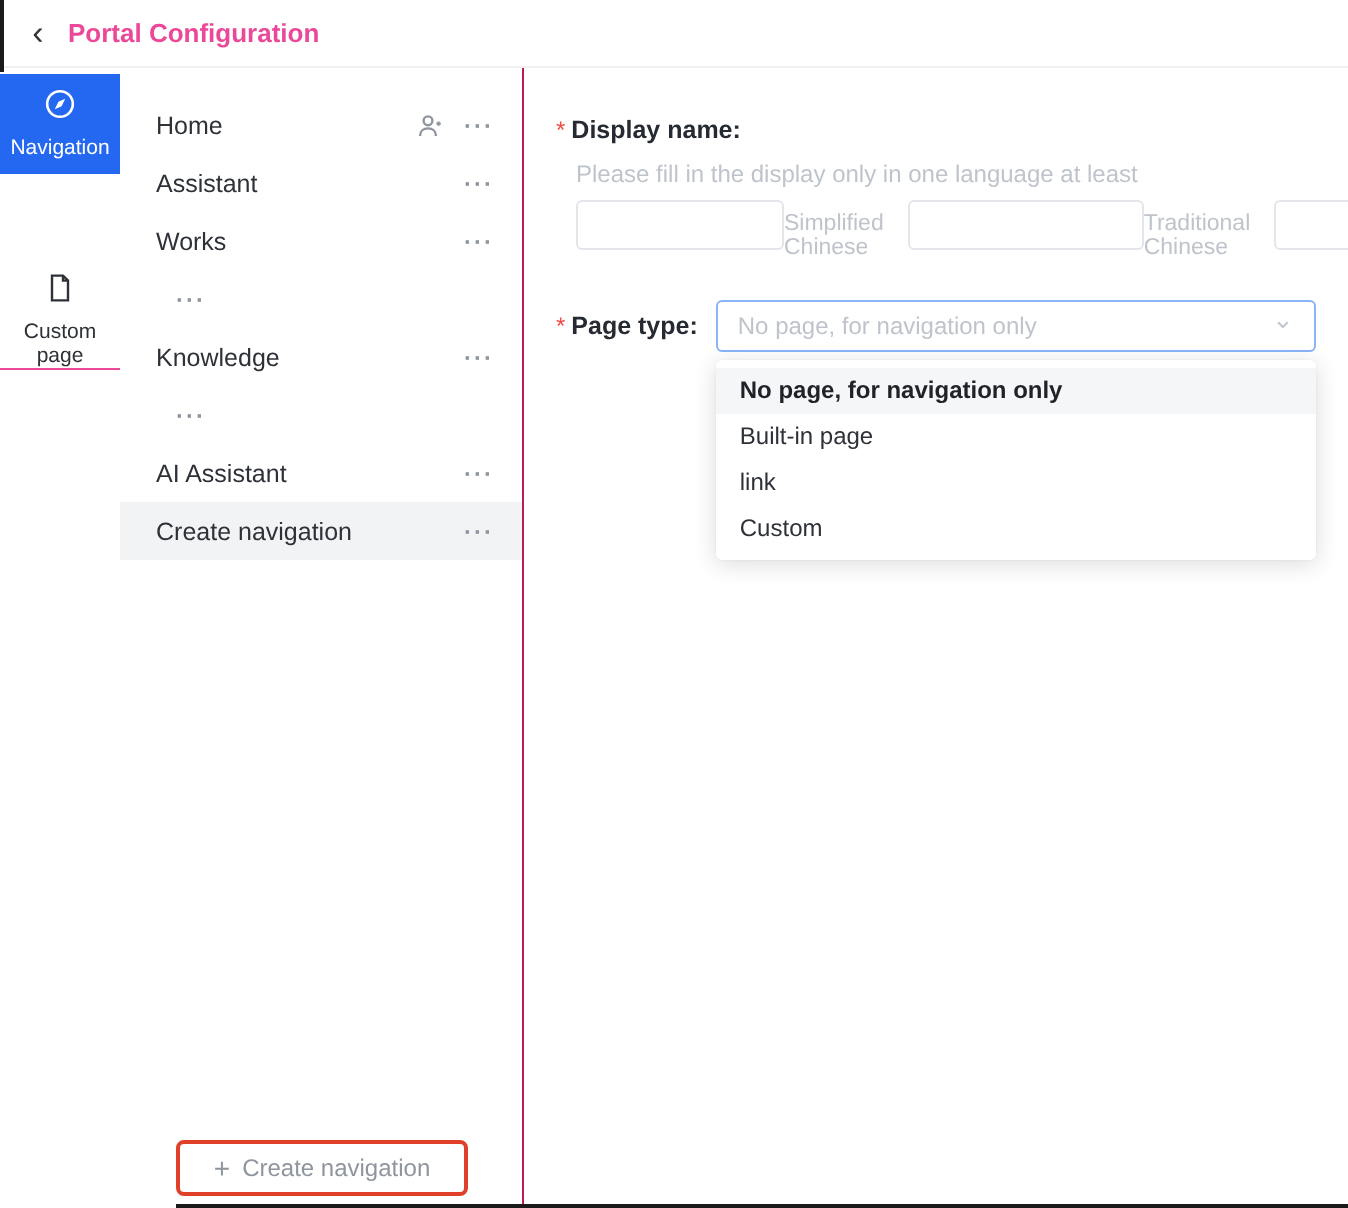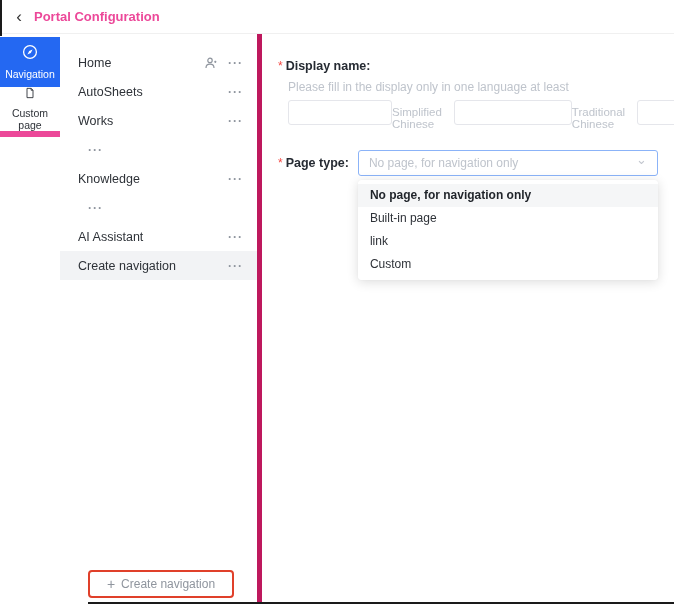--- a/index.html
+++ b/index.html
@@ -28,27 +28,27 @@
   .rail {
     position: absolute; top: 34px; left: 0; width: 60px; bottom: 0;
     background: #fff;
   }
   .rail-item {
     width: 60px; height: 50px; display: flex; flex-direction: column;
     align-items: center; justify-content: center; gap: 8px;
     font-size: 10.5px; cursor: pointer; text-align: center;
   }
   .rail-item.active { background: #2468f2; color: #fff; margin-top: 3px; }
-  .rail-item.inactive { background: #fff; color: #2e3238; border-bottom: 6px solid #ec4899; }
+  .rail-item.inactive { background: #fff; color: #2e3238; border-bottom: 1px solid #ec4899; margin-top: 48px; }
   .rail-item .ric { width: 16px; height: 16px; display: block; }
 
   
   .nav-col {
     position: absolute; top: 34px; left: 60px; width: 202px; bottom: 0;
-    background: #fff; border-right: 5px solid #be185d; padding-top: 14px;
+    background: #fff; border-right: 1px solid #be185d; padding-top: 14px;
   }
   .nav-row {
     height: 29px; display: flex; align-items: center;
     padding: 0 14px 0 18px; font-size: 12.5px; color: #2e3238; cursor: pointer;
   }
   .nav-row.selected { background: #f2f3f5; }
   .nav-row .row-label { flex: 1; overflow: hidden; white-space: nowrap; }
   .more-btn {
     color: #8f959e; font-weight: 700; font-size: 12px; letter-spacing: 1px;
     cursor: pointer; margin-left: 10px;
@@ -150,21 +150,21 @@
       <span class="row-label">Home</span>
       <svg class="share-ic" viewBox="0 0 14 14">
         <circle cx="6" cy="4.4" r="2.2" fill="none" stroke="#8f959e" stroke-width="1.2"></circle>
         <path d="M2 12 c0-2.4 1.8-3.8 4-3.8 s4 1.4 4 3.8" fill="none" stroke="#8f959e" stroke-width="1.2"></path>
         <path d="M10.2 5.8 l2.2 0 m-1.1 -1.1 l0 2.2" stroke="#8f959e" stroke-width="1.1"></path>
       </svg>
       <span class="more-btn">···</span>
     </div>
 
     <div class="nav-row">
-      <span class="row-label">AutoSheets</span>
+      <span class="row-label">Assistant</span>
       <span class="more-btn">···</span>
     </div>
 
     <div class="nav-row">
       <span class="row-label">Works</span>
       <span class="more-btn">···</span>
     </div>
 
     <div class="nav-row">
       <span class="more-btn">···</span>

